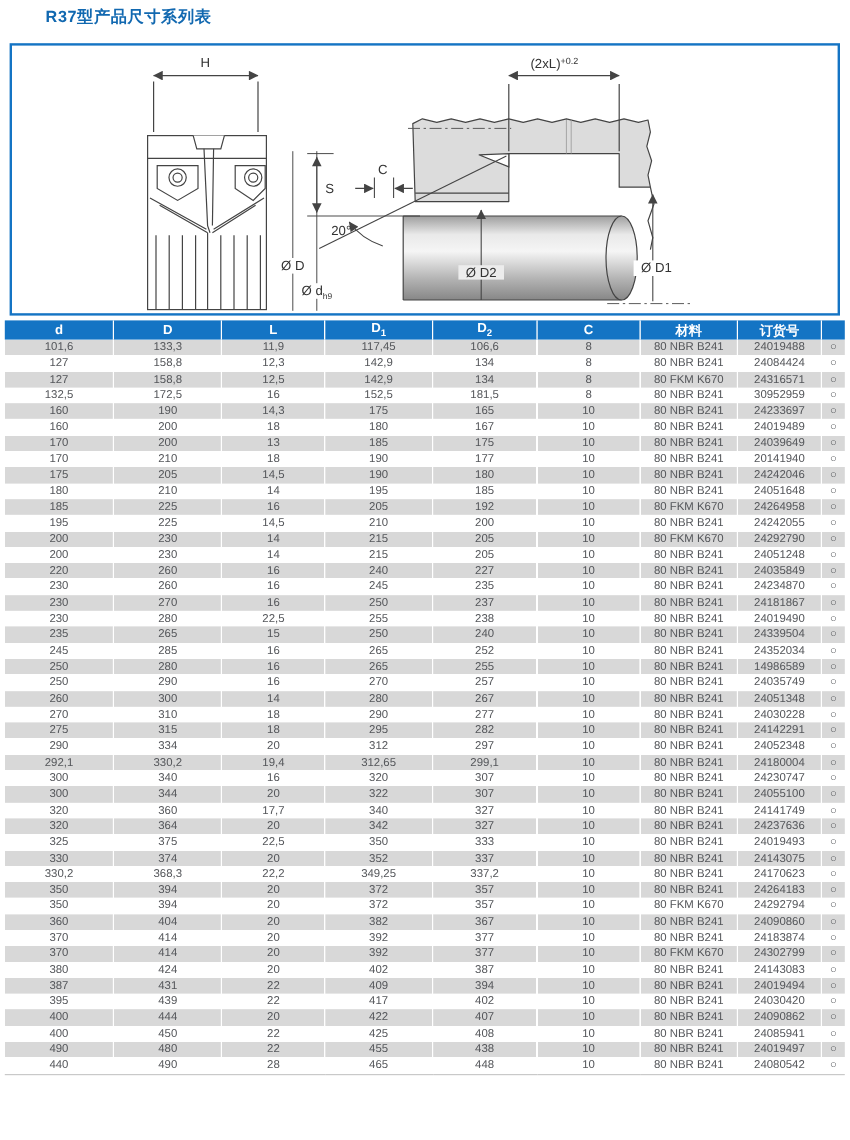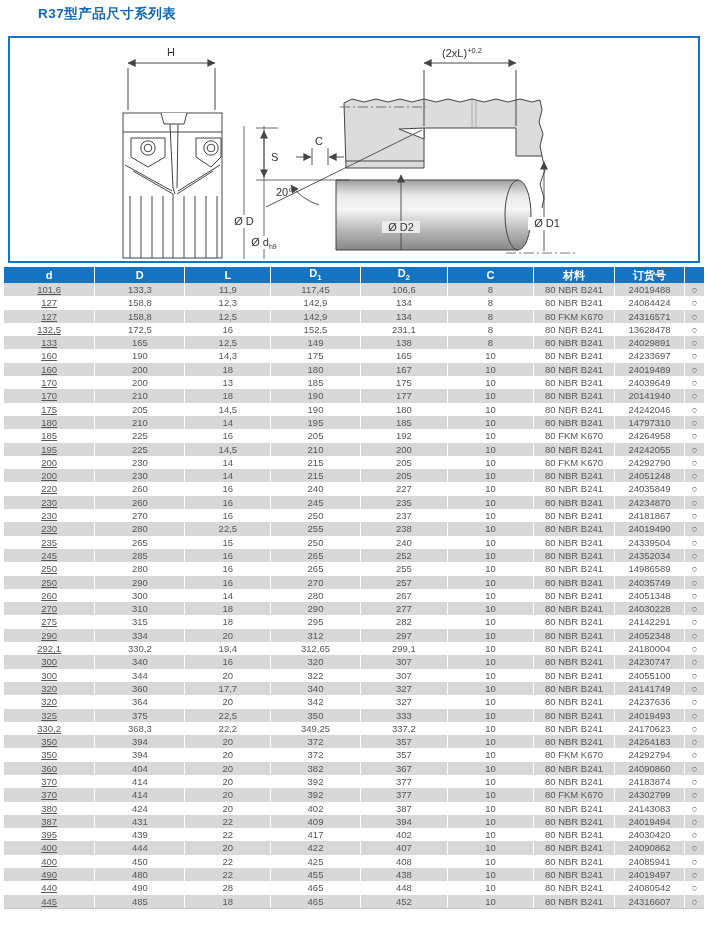--- a/index.html
+++ b/index.html
@@ -28,21 +28,21 @@
     background:#1474c4;color:#fff;font-size:11px;font-weight:bold;
     height:16px;padding:0;text-align:center;border-left:1px solid #fff;
   }
   table.size-table th:first-child{border-left:none;}
   table.size-table th sub{font-size:8px;}
   table.size-table td{
     font-size:9.5px;color:#54565a;text-align:center;
     height:13.3px;line-height:13.3px;padding:0;border-left:1px solid #fff;
     white-space:nowrap;overflow:hidden;
   }
-  table.size-table td:first-child{border-left:none;text-decoration:underline;}
+  table.size-table td:first-child{border-left:none;}
   table.size-table tbody tr:nth-child(odd){background:#d8d8d8;}
   table.size-table tbody tr:nth-child(even){background:#ffffff;}
   table.size-table tbody tr:last-child td{border-bottom:1px solid #c9c9c9;}
   td.indicator{font-size:8.5px;color:#8a8f94;}
   
   col.c1{width:13.1%} col.c2{width:13.0%} col.c3{width:12.4%}
   col.c4{width:12.9%} col.c5{width:12.6%} col.c6{width:12.4%}
   col.c7{width:11.7%} col.c8{width:10.1%} col.c9{width:2.8%}
 </style>
 </head>
@@ -206,35 +206,24 @@
         <td>8</td>
         <td>80 FKM K670</td>
         <td>24316571</td>
         <td class="indicator">○</td>
       </tr>
       <tr>
         <td>132,5</td>
         <td>172,5</td>
         <td>16</td>
         <td>152,5</td>
-        <td>231,1</td>
+        <td>181,5</td>
         <td>8</td>
         <td>80 NBR B241</td>
-        <td>13628478</td>
-        <td class="indicator">○</td>
-      </tr>
-      <tr>
-        <td>133</td>
-        <td>165</td>
-        <td>12,5</td>
-        <td>149</td>
-        <td>138</td>
-        <td>8</td>
-        <td>80 NBR B241</td>
-        <td>24029891</td>
+        <td>30952959</td>
         <td class="indicator">○</td>
       </tr>
       <tr>
         <td>160</td>
         <td>190</td>
         <td>14,3</td>
         <td>175</td>
         <td>165</td>
         <td>10</td>
         <td>80 NBR B241</td>
@@ -286,21 +275,21 @@
         <td class="indicator">○</td>
       </tr>
       <tr>
         <td>180</td>
         <td>210</td>
         <td>14</td>
         <td>195</td>
         <td>185</td>
         <td>10</td>
         <td>80 NBR B241</td>
-        <td>14797310</td>
+        <td>24051648</td>
         <td class="indicator">○</td>
       </tr>
       <tr>
         <td>185</td>
         <td>225</td>
         <td>16</td>
         <td>205</td>
         <td>192</td>
         <td>10</td>
         <td>80 FKM K670</td>
@@ -532,20 +521,31 @@
         <td>375</td>
         <td>22,5</td>
         <td>350</td>
         <td>333</td>
         <td>10</td>
         <td>80 NBR B241</td>
         <td>24019493</td>
         <td class="indicator">○</td>
       </tr>
       <tr>
+        <td>330</td>
+        <td>374</td>
+        <td>20</td>
+        <td>352</td>
+        <td>337</td>
+        <td>10</td>
+        <td>80 NBR B241</td>
+        <td>24143075</td>
+        <td class="indicator">○</td>
+      </tr>
+      <tr>
         <td>330,2</td>
         <td>368,3</td>
         <td>22,2</td>
         <td>349,25</td>
         <td>337,2</td>
         <td>10</td>
         <td>80 NBR B241</td>
         <td>24170623</td>
         <td class="indicator">○</td>
       </tr>
@@ -674,25 +674,14 @@
         <td>440</td>
         <td>490</td>
         <td>28</td>
         <td>465</td>
         <td>448</td>
         <td>10</td>
         <td>80 NBR B241</td>
         <td>24080542</td>
         <td class="indicator">○</td>
       </tr>
-      <tr>
-        <td>445</td>
-        <td>485</td>
-        <td>18</td>
-        <td>465</td>
-        <td>452</td>
-        <td>10</td>
-        <td>80 NBR B241</td>
-        <td>24316607</td>
-        <td class="indicator">○</td>
-      </tr>
     </tbody>
 </table>
 
 </body></html>

